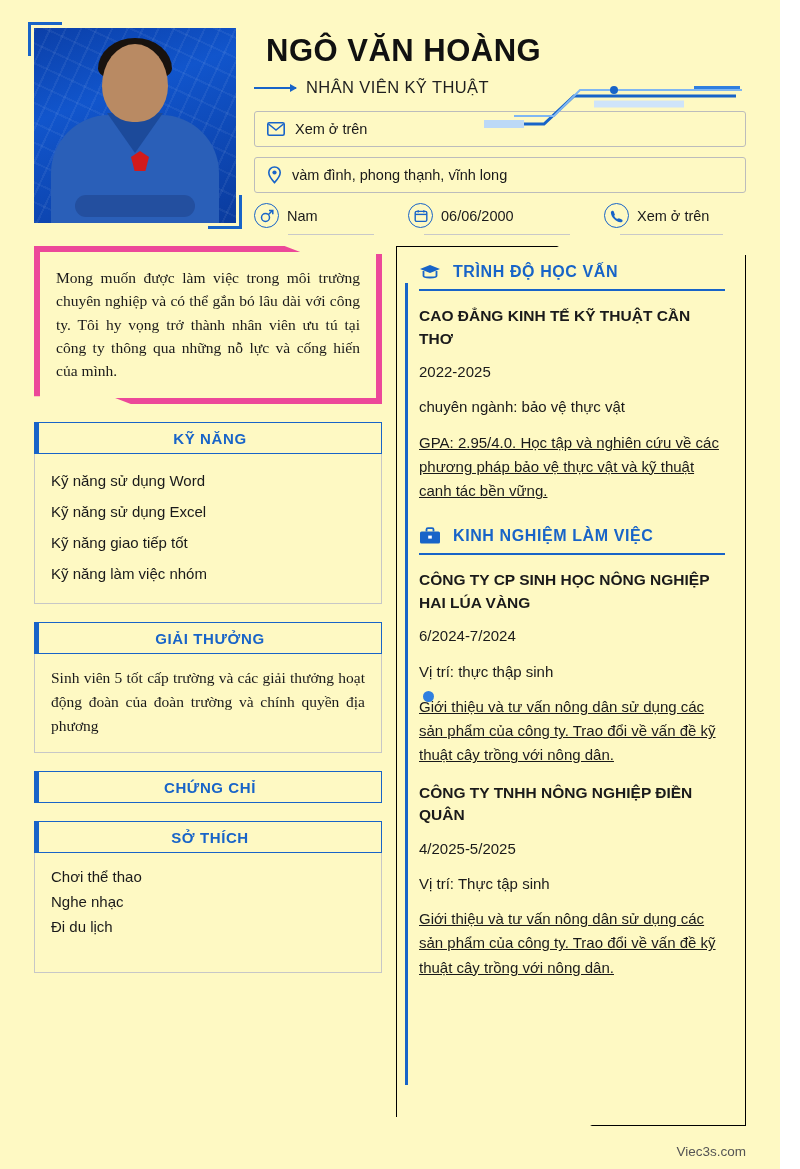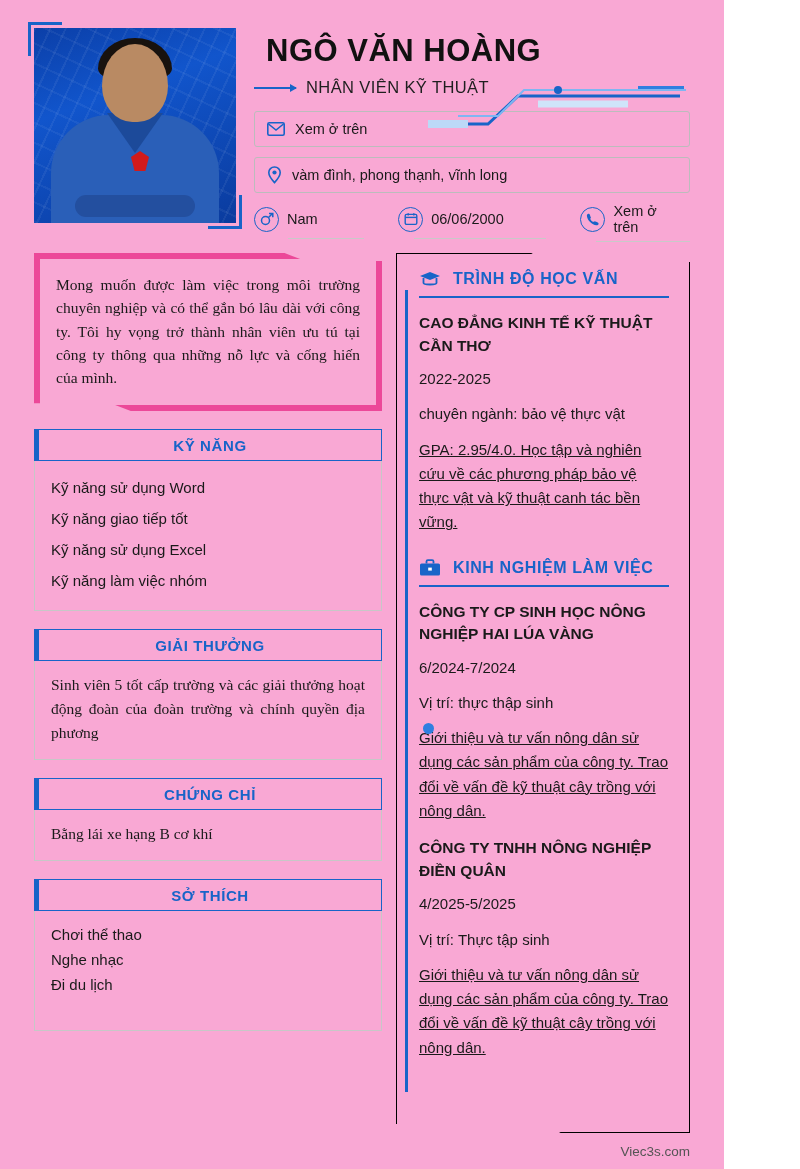--- a/index.html
+++ b/index.html
@@ -4,22 +4,22 @@
 <style>
   * { box-sizing: border-box; margin: 0; padding: 0; }
   html, body {
     width: 800px; height: 1169px;
     background: #ffffff;
     font-family: "Liberation Sans", sans-serif;
     color: #1a1a1a;
   }
   .page {
     position: relative;
-    width: 724px; height: 1169px;
-    background: #f9a8d4;
+    width: 780px; height: 1169px;
+    background: #fef9c3;
     overflow: hidden;
   }
 
   
   .header {
     position: relative;
     padding: 28px 34px 0 34px;
     display: flex;
     gap: 18px;
   }
@@ -347,34 +347,31 @@
 
     <div class="col-left">
 
       <div class="summary">
         <span>Mong muốn được làm việc trong môi trường chuyên nghiệp và có thể gắn bó lâu dài với công ty. Tôi hy vọng trở thành nhân viên ưu tú tại công ty thông qua những nỗ lực và cống hiến của mình.</span>
       </div>
 
       <div class="sec-head">KỸ NĂNG</div>
       <div class="sec-box">
         <div class="skill-line">Kỹ năng sử dụng Word</div>
+        <div class="skill-line">Kỹ năng sử dụng Excel</div>
         <div class="skill-line">Kỹ năng giao tiếp tốt</div>
-        <div class="skill-line">Kỹ năng sử dụng Excel</div>
         <div class="skill-line">Kỹ năng làm việc nhóm</div>
       </div>
 
       <div class="sec-head">GIẢI THƯỞNG</div>
       <div class="sec-box">
         <div class="serif-block">Sinh viên 5 tốt cấp trường và các giải thưởng hoạt động đoàn của đoàn trường và chính quyền địa phương</div>
       </div>
 
       <div class="sec-head">CHỨNG CHỈ</div>
-      <div class="sec-box">
-        <div class="serif-block">Bằng lái xe hạng B cơ khí</div>
-      </div>
 
       <div class="sec-head">SỞ THÍCH</div>
       <div class="sec-box" style="padding-bottom:32px">
         <div class="plain-line">Chơi thể thao</div>
         <div class="plain-line">Nghe nhạc</div>
         <div class="plain-line">Đi du lịch</div>
       </div>
 
     </div>
 

